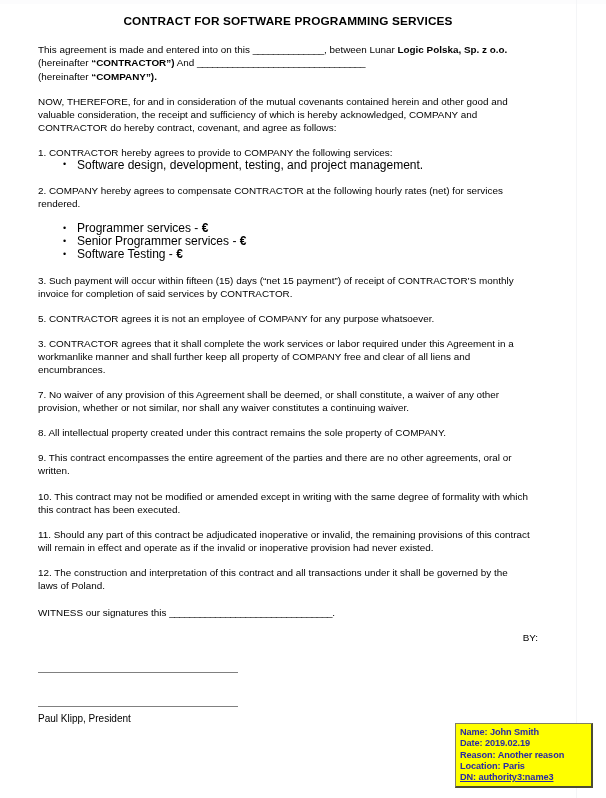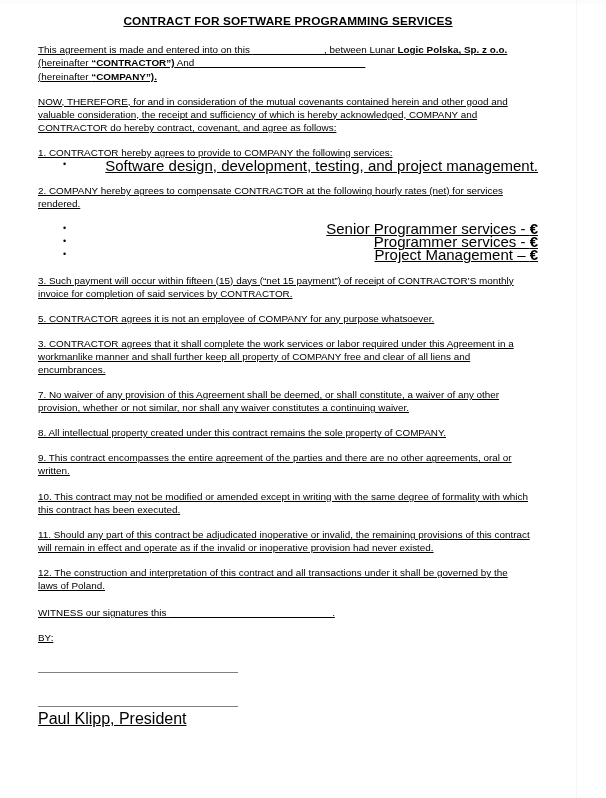--- a/index.html
+++ b/index.html
@@ -37,21 +37,20 @@
     width: 1px;
     height: 798px;
     background: #f4f5f7;
   }
 
   .content {
     position: absolute;
     left: 38px;
     top: 14px;
     width: 500px;
-    text-decoration: underline;
   }
 
   .doc-title {
     text-align: center;
     font-size: 11.8px;
     font-weight: bold;
     letter-spacing: 0.15px;
     margin: 0 0 14px 0;
     line-height: 1.3;
   }
@@ -69,25 +68,24 @@
   .b { font-weight: bold; }
 
   .blank-sm { letter-spacing: -0.4px; }
 
   ul.bullets {
     margin: 0 0 12px 0;
     padding: 0 0 0 25px;
     list-style: none;
   }
   ul.bullets li {
-    font-size: 15px;
+    font-size: 12px;
     line-height: 13.1px;
     position: relative;
     padding-left: 14px;
-    text-align: right;
   }
   ul.bullets li:before {
     content: "\2022";
     position: absolute;
     left: 0;
     top: -0.5px;
     font-size: 9px;
   }
 
   .rates-list {
@@ -96,32 +94,33 @@
   }
 
   .sig-block { margin-top: 14px; }
 
   .witness-line { margin-bottom: 16px; }
 
   .by-label {
     font-size: 9.9px;
     line-height: 13.1px;
     margin: 8px 0 28px 0;
+    text-align: right;
   }
 
   .sig-rule {
     width: 200px;
     height: 1px;
     background: #808080;
     margin: 0 0 5px 0;
   }
   .sig-gap { height: 28px; }
 
   .sig-name {
-    font-size: 16px;
+    font-size: 10px;
     line-height: 13.1px;
     margin: 0;
   }
 
   
   .sig-stamp {
     position: absolute;
     left: 455px;
     top: 723px;
     width: 138px;
@@ -162,23 +161,23 @@
     <p class="para">NOW, THEREFORE, for and in consideration of the mutual covenants contained herein and other good and valuable consideration, the receipt and sufficiency of which is hereby acknowledged, COMPANY and CONTRACTOR do hereby contract, covenant, and agree as follows:</p>
 
     <p class="para tight">1. CONTRACTOR hereby agrees to provide to COMPANY the following services:</p>
     <ul class="bullets">
       <li>Software design, development, testing, and project management.</li>
     </ul>
 
     <p class="para">2. COMPANY hereby agrees to compensate CONTRACTOR at the following hourly rates (net) for services rendered.</p>
 
     <ul class="bullets rates-list">
+      <li><span>Programmer services - </span><span class="b">€</span></li>
       <li><span>Senior Programmer services - </span><span class="b">€</span></li>
-      <li><span>Programmer services - </span><span class="b">€</span></li>
-      <li><span>Project Management – </span><span class="b">€</span></li>
+      <li><span>Software Testing - </span><span class="b">€</span></li>
     </ul>
 
     <p class="para">3. Such payment will occur within fifteen (15) days (“net 15 payment”) of receipt of CONTRACTOR’S monthly invoice for completion of said services by CONTRACTOR.</p>
     <p class="para">5. CONTRACTOR agrees it is not an employee of COMPANY for any purpose whatsoever.</p>
     <p class="para">3. CONTRACTOR agrees that it shall complete the work services or labor required under this Agreement in a workmanlike manner and shall further keep all property of COMPANY free and clear of all liens and encumbrances.</p>
     <p class="para">7. No waiver of any provision of this Agreement shall be deemed, or shall constitute, a waiver of any other provision, whether or not similar, nor shall any waiver constitutes a continuing waiver.</p>
     <p class="para">8. All intellectual property created under this contract remains the sole property of COMPANY.</p>
     <p class="para">9. This contract encompasses the entire agreement of the parties and there are no other agreements, oral or written.</p>
     <p class="para">10. This contract may not be modified or amended except in writing with the same degree of formality with which this contract has been executed.</p>
     <p class="para">11. Should any part of this contract be adjudicated inoperative or invalid, the remaining provisions of this contract will remain in effect and operate as if the invalid or inoperative provision had never existed.</p>
@@ -190,14 +189,21 @@
       <p class="by-label">BY:</p>
 
       <div class="sig-rule"></div>
       <div class="sig-gap"></div>
       <div class="sig-rule"></div>
       <p class="sig-name">Paul Klipp, President</p>
     </div>
 
   </div>
 
+  <div class="sig-stamp">
+    <div class="line">Name: John Smith</div>
+    <div class="line">Date: 2019.02.19</div>
+    <div class="line">Reason: Another reason</div>
+    <div class="line">Location: Paris</div>
+    <div class="line dn">DN: authority3:name3</div>
+  </div>
 
 </div>
 
 </body></html>

